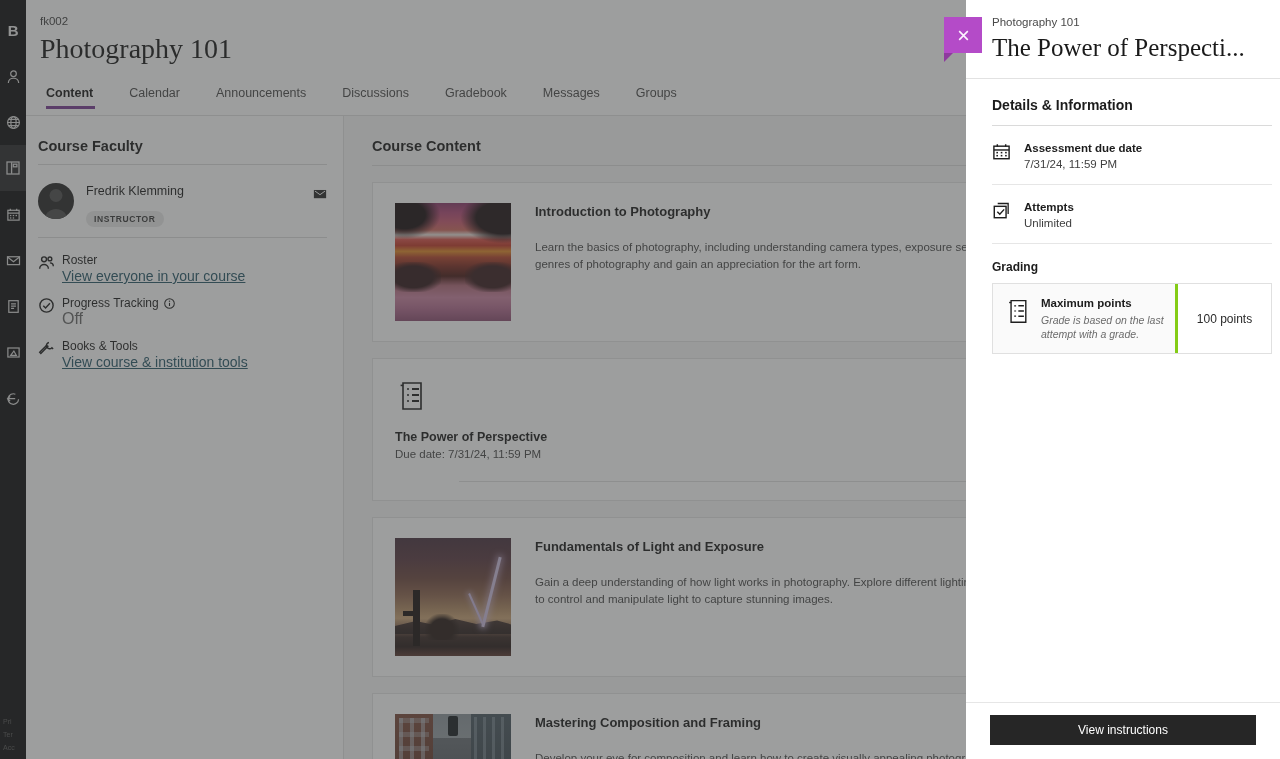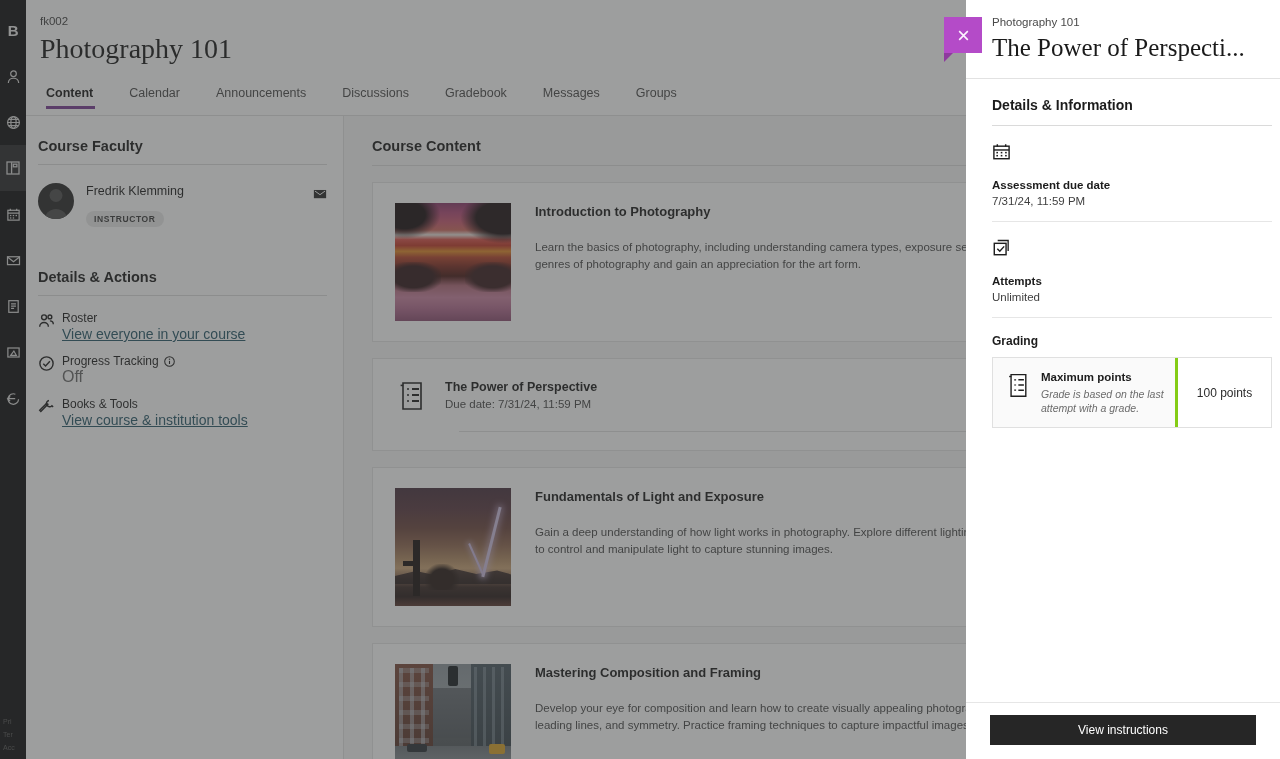--- a/index.html
+++ b/index.html
@@ -122,21 +122,21 @@
   .card {
     margin-top: 16px; width: 913px; background: #fff;
     border: 1px solid #e4e4e4;
   }
   .card.lesson { padding: 20px 22px; display: flex; gap: 24px; }
   .thumb { width: 116px; height: 118px; flex: none; position: relative; overflow: hidden; }
   .card-title { font-size: 13px; font-weight: 700; color: #1c1c1c; line-height: 18px; }
   .card-desc { font-size: 11.5px; color: #4a4a4a; line-height: 17px; margin-top: 18px; max-width: 700px; }
 
   .card.assess { padding: 20px 22px 0 22px; }
-  .assess-row { display: flex; gap: 16px; align-items: flex-start; padding-bottom: 18px; }
+  .assess-row { display: flex; gap: 16px; align-items: flex-start; padding-bottom: 18px; flex-direction: column; }
   .assess-title { font-size: 12.5px; font-weight: 700; color: #1c1c1c; line-height: 17px; }
   .assess-sub { font-size: 11.5px; color: #4a4a4a; line-height: 17px; }
   .assess-rule { height: 1px; background: #e0e0e0; margin-left: 64px; }
 
   
   .art-sunset { background: linear-gradient(
       180deg,
       #8b3a6b 0%, #b04a78 8%, #c85a72 16%, #cf6b62 23%,
       #e9e2dd 27%, #d9534b 31%, #c13a2a 36%, #e08a2a 41%,
       #b5452c 46%, #7a2b22 54%, #4a1c18 62%,
@@ -257,21 +257,21 @@
   }
   .close-tab::after {
     content: ""; position: absolute; left: 0; bottom: -9px;
     border-left: 9px solid #8e3a9e; border-bottom: 9px solid transparent;
     width: 0; height: 0;
   }
   .panel-body { flex: 1; padding: 18px 8px 0 26px; overflow: hidden; }
   .p-sec-title { font-size: 14px; font-weight: 700; color: #1c1c1c; }
   .p-rule { height: 1px; background: #dadada; margin-top: 12px; }
 
-  .p-row { display: flex; gap: 12px; padding: 14px 0 12px 0; border-bottom: 1px solid #e6e6e6; flex-direction: column; }
+  .p-row { display: flex; gap: 12px; padding: 14px 0 12px 0; border-bottom: 1px solid #e6e6e6; }
   .p-row .pi { width: 20px; flex: none; padding-top: 2px; }
   .p-label { font-size: 11.5px; font-weight: 700; color: #1c1c1c; line-height: 16px; }
   .p-value { font-size: 11.5px; color: #3f3f3f; line-height: 16px; }
 
   .grading-head { font-size: 12px; font-weight: 700; color: #1c1c1c; margin-top: 16px; }
   .grade-box {
     margin-top: 9px; display: flex; border: 1px solid #e0e0e0; background: #fafafa;
   }
   .grade-left { flex: 1; padding: 12px 10px 12px 12px; display: flex; gap: 10px; }
   .grade-left .gi { width: 26px; flex: none; padding-top: 1px; }
@@ -395,21 +395,20 @@
             <div class="badge">INSTRUCTOR</div>
           </div>
           <div class="mail-btn">
             <svg width="14" height="14" viewBox="0 0 16 16">
               <rect x="1" y="3.4" width="14" height="9.4" fill="#2a2a2a"></rect>
               <path d="M2.2 4.6 8 8.8l5.8-4.2" stroke="#fff" stroke-width="1.1" fill="none"></path>
             </svg>
           </div>
         </div>
 
-        <div class="sec-title detail-head">Details &amp; Actions</div>
         <div class="sec-rule"></div>
 
         <div class="dlist">
           <div class="drow">
             <div class="di">
               <svg width="17" height="17" viewBox="0 0 18 18">
                 <circle class="ic" cx="6.4" cy="5.6" r="2.6"></circle>
                   <path class="ic" d="M1.8 15.6c0-2.6 2-4.5 4.6-4.5s4.6 1.9 4.6 4.5"></path>
                 <circle class="ic" cx="12.6" cy="5.2" r="2"></circle>
                   <path class="ic" d="M12.6 9.4c2 0 3.6 1.5 3.6 3.5"></path>

